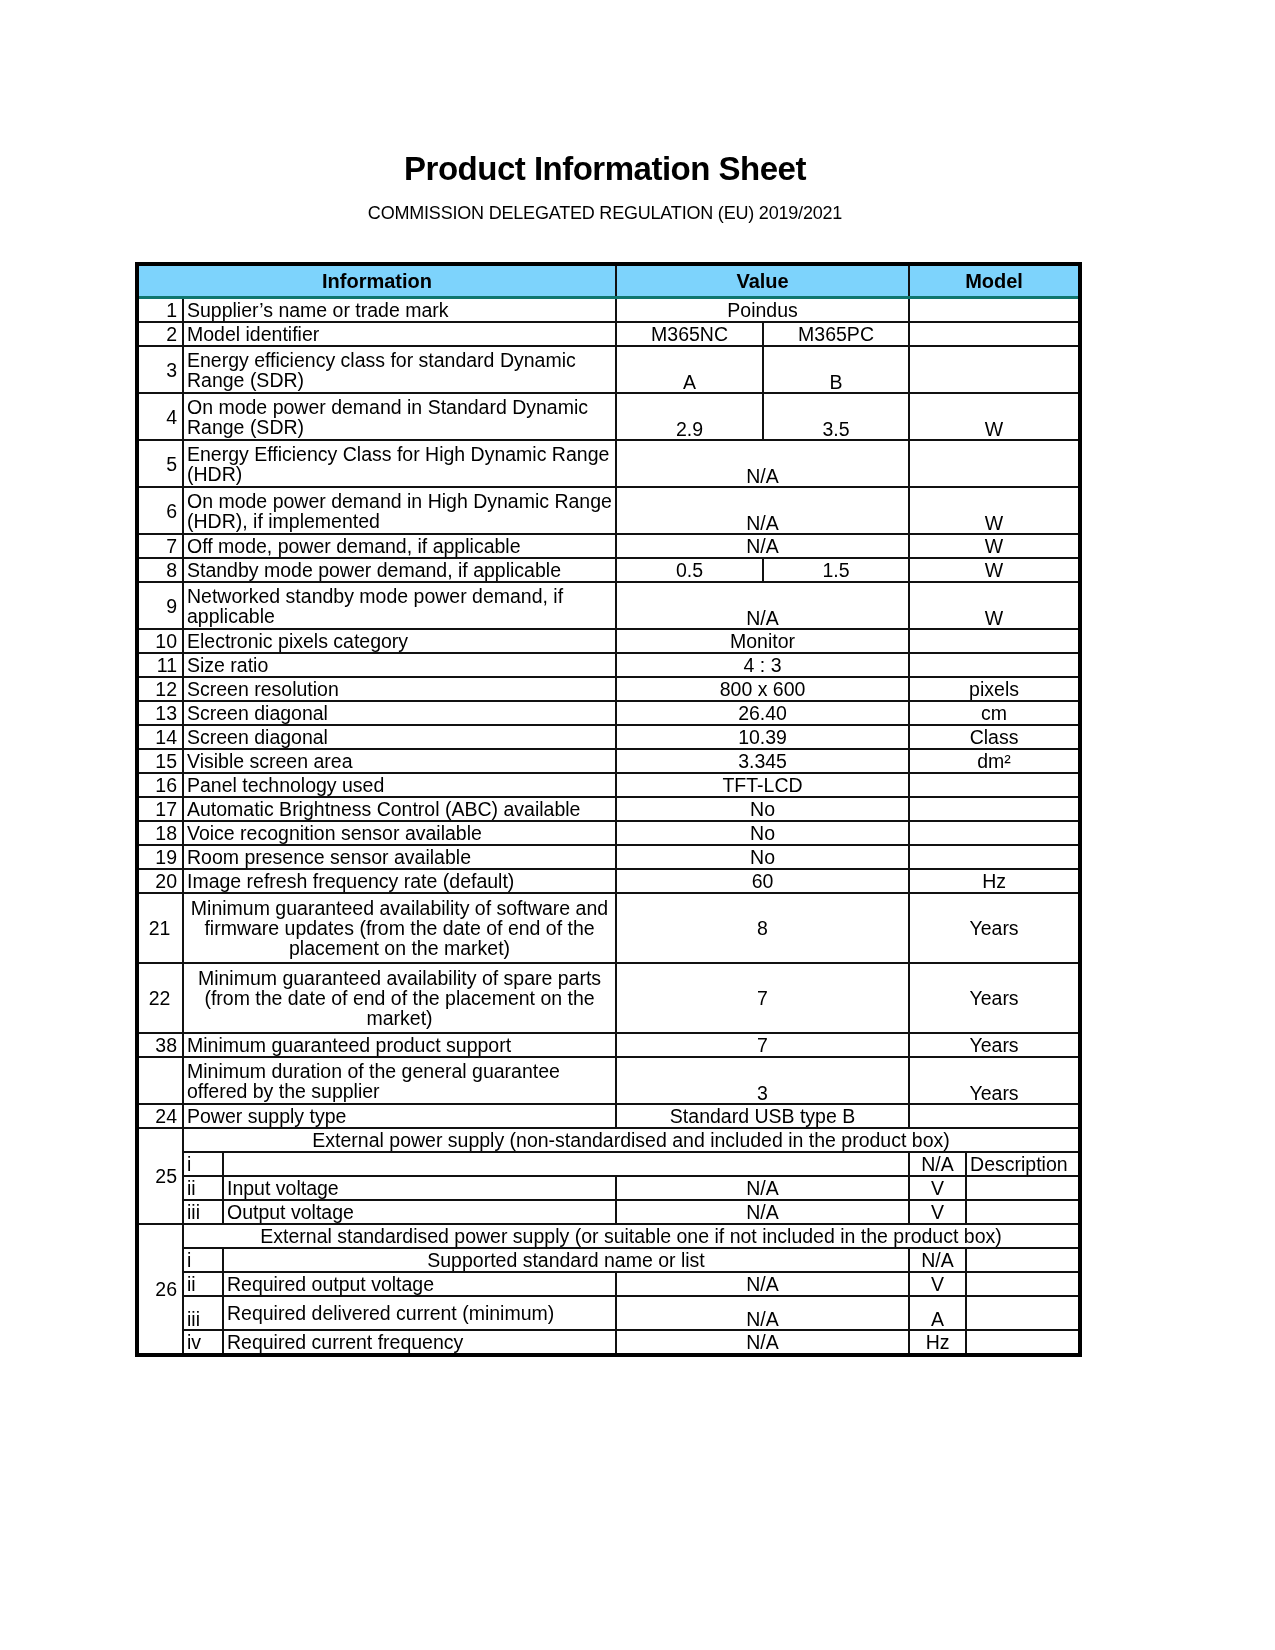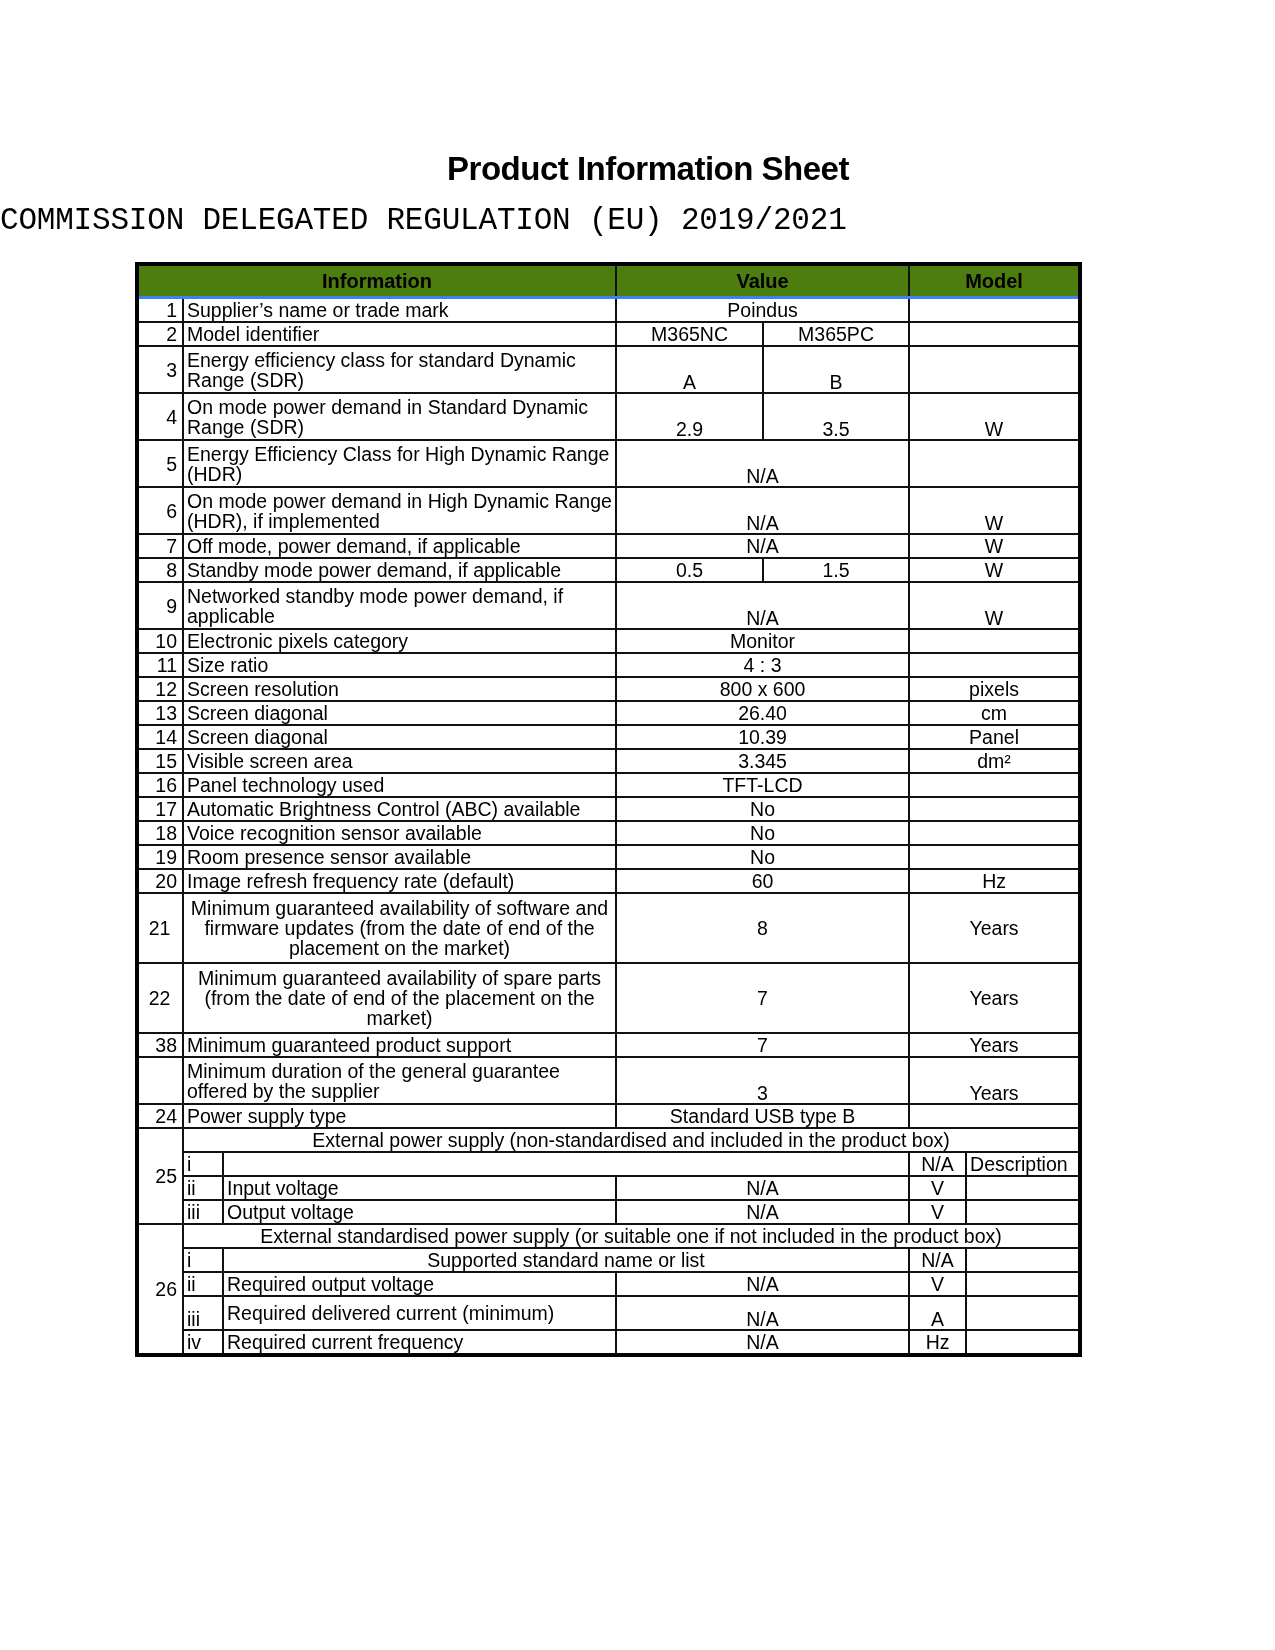--- a/index.html
+++ b/index.html
@@ -2,39 +2,39 @@
 <html><head>
 <meta charset="utf-8">
 <style>
   html, body { margin: 0; padding: 0; background: #ffffff; }
   body {
     width: 1275px; height: 1650px; position: relative; overflow: hidden;
     font-family: "Liberation Sans", sans-serif; color: #000;
   }
   .title {
     position: absolute; left: 0; top: 150px; width: 1210px; text-align: center;
-    font-size: 33px; font-weight: bold; letter-spacing: -0.5px; margin-left: 43px;
+    font-size: 33px; font-weight: bold; letter-spacing: -0.5px;
   }
   .subtitle {
-    position: absolute; left: 0; top: 203px; width: 1210px; 
-    font-size: 31px; letter-spacing: -0.2px; font-family: Liberation Mono, monospace;
+    position: absolute; left: 0; top: 203px; width: 1210px; text-align: center;
+    font-size: 18px; letter-spacing: -0.2px;
   }
   table.sheet {
     position: absolute; left: 135px; top: 262px; width: 943px;
     border-collapse: collapse; table-layout: fixed;
     border: 4px solid #000;
     font-size: 19.5px; line-height: 20px;
   }
   table.sheet td, table.sheet th {
     border: 2px solid #111; padding: 0 3px; vertical-align: middle;
     overflow: hidden; white-space: nowrap;
   }
   table.sheet th {
-    background: #4d7c0f; font-weight: bold; height: 30px; font-size: 20px;
-    border-bottom: 3px solid #3b82f6;
+    background: #7dd3fc; font-weight: bold; height: 30px; font-size: 20px;
+    border-bottom: 3px solid #0f766e;
   }
   .c { text-align: center; }
   .num { text-align: right; padding-right: 5px !important; }
   .wrap { white-space: normal !important; }
   .bottomv { vertical-align: bottom !important; }
   tr.h1 td { height: 22px; }
   tr.h2 td { height: 45px; }
   tr.h3 td { height: 68px; text-align: center; }
 </style>
 </head>
@@ -153,21 +153,21 @@
     <td class="num">13</td>
     <td colspan="2">Screen diagonal</td>
     <td colspan="2" class="c">26.40</td>
     <td colspan="2" class="c">cm</td>
   </tr>
 
   <tr class="h1">
     <td class="num">14</td>
     <td colspan="2">Screen diagonal</td>
     <td colspan="2" class="c">10.39</td>
-    <td colspan="2" class="c">Panel</td>
+    <td colspan="2" class="c">Class</td>
   </tr>
 
   <tr class="h1">
     <td class="num">15</td>
     <td colspan="2">Visible screen area</td>
     <td colspan="2" class="c">3.345</td>
     <td colspan="2" class="c">dm²</td>
   </tr>
 
   <tr class="h1">

